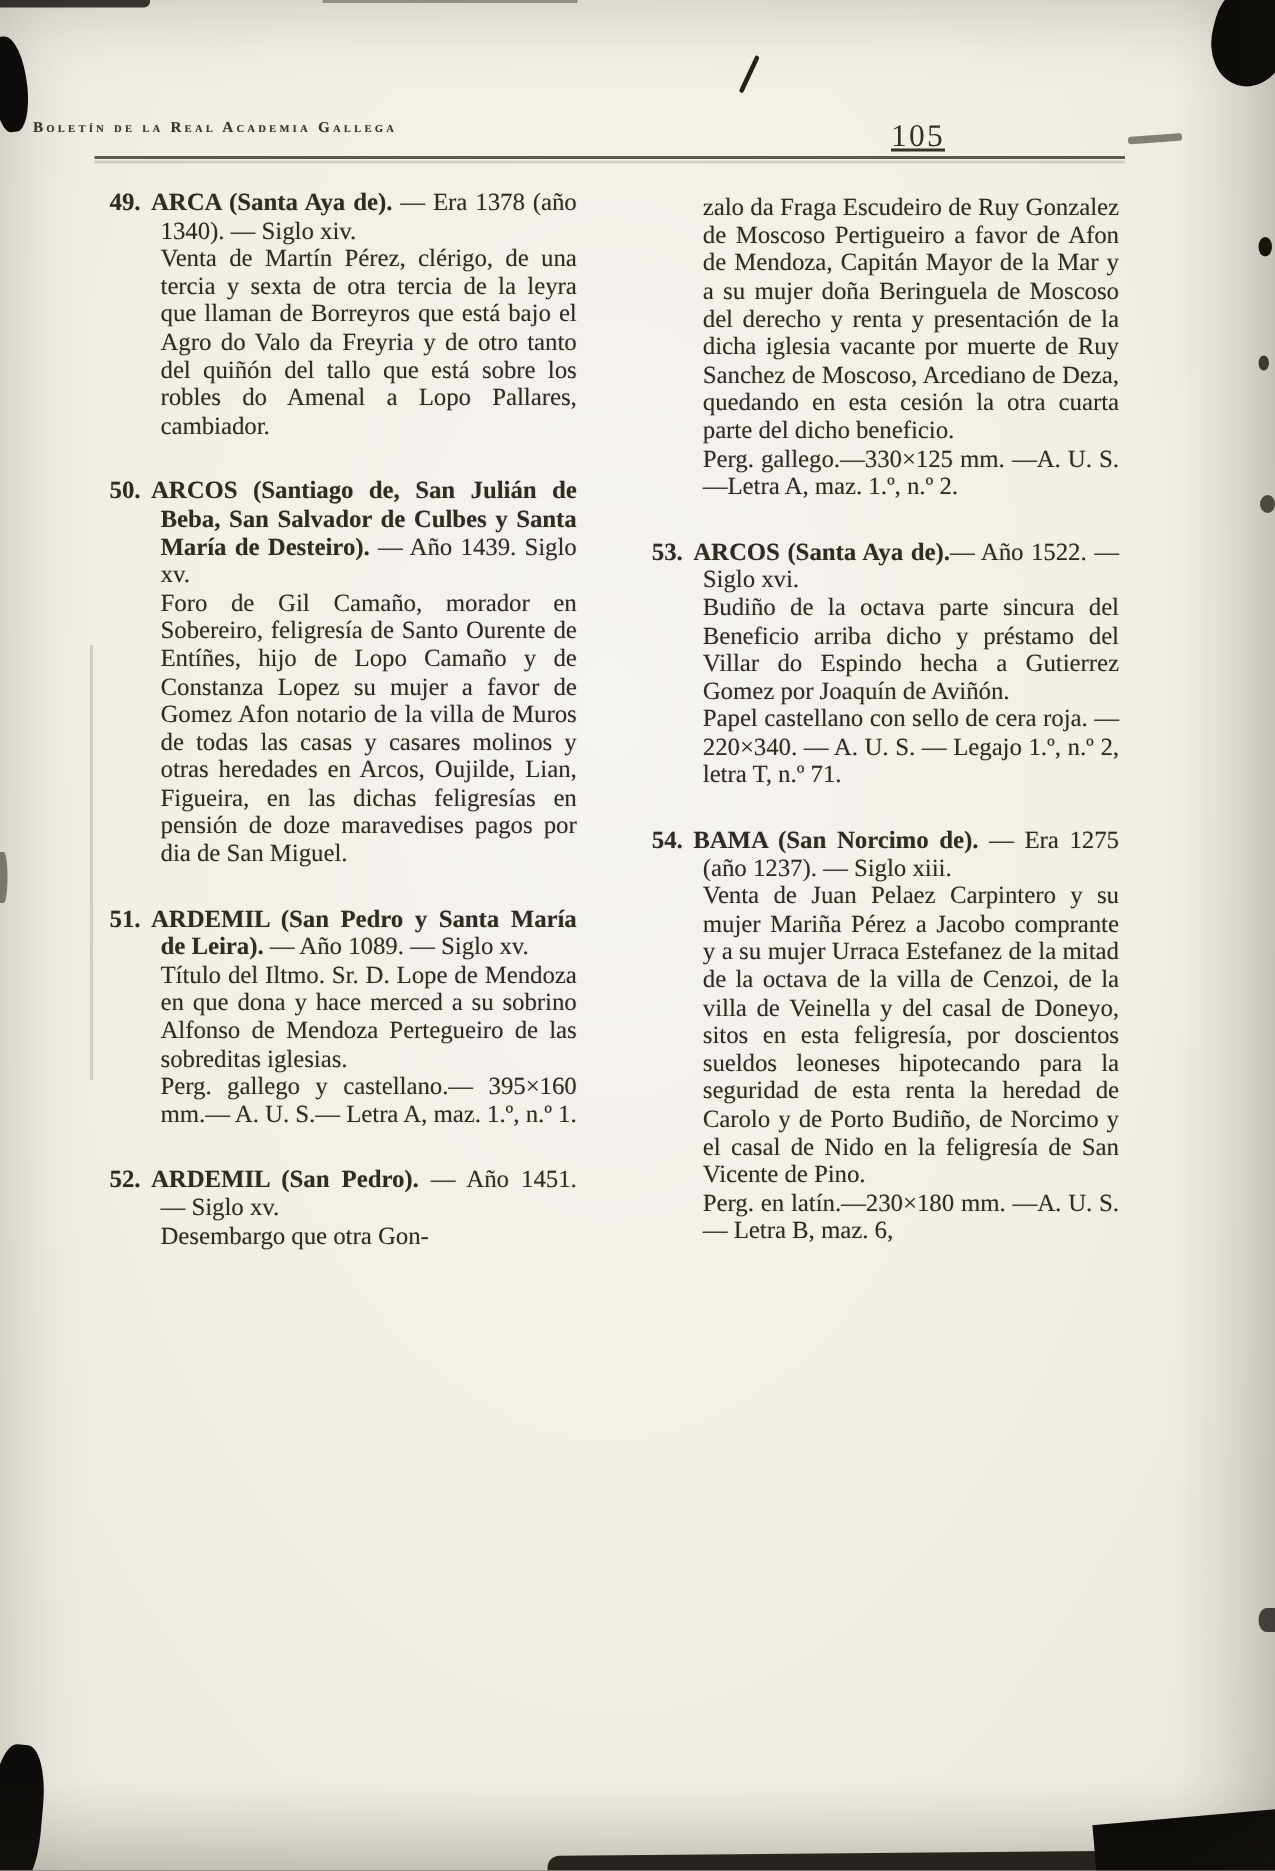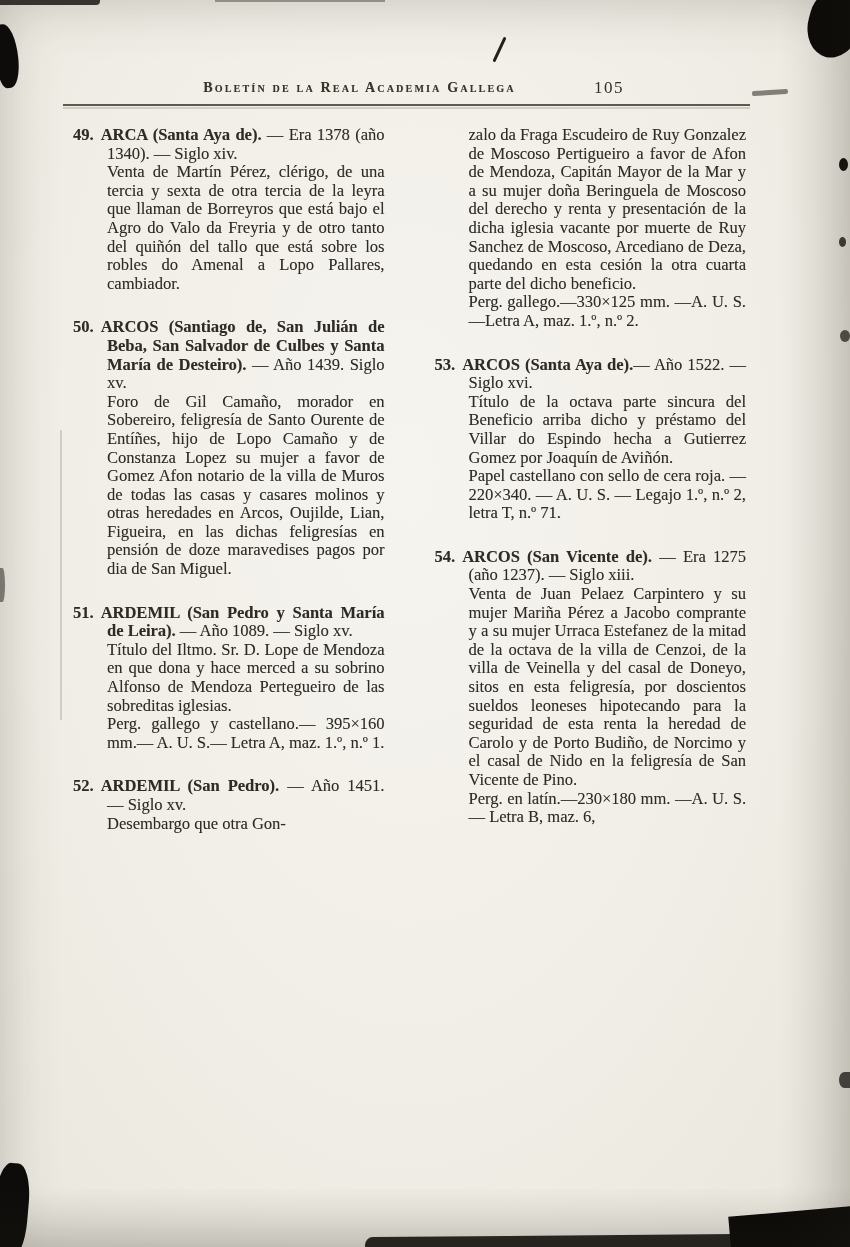--- a/index.html
+++ b/index.html
@@ -15,53 +15,55 @@
     color: #2e2b25;
   }
 
   
   .header {
     position: absolute;
     top: 80px; left: 70px; right: 105px;
     height: 22px;
   }
   .journal-title {
-    text-align: center;
+    text-align: left;
     font-variant: small-caps;
     font-weight: 600;
-    font-size: 14px;
+    font-size: 10px;
     letter-spacing: 2.2px;
     color: #383428;
     transform: translateX(-48px);
     white-space: nowrap;
     text-shadow: 0.3px 0.3px 0.6px rgba(46,43,37,0.35);
   }
   .page-number {
     position: absolute;
     left: 524px; top: -2px;
-    font-size: 17px;
+    font-size: 21px;
     letter-spacing: 1.5px;
     color: #34302a;
+    text-decoration: underline;
   }
   .header-rule {
     position: absolute;
     top: 104px; left: 63px; right: 100px;
     height: 2px;
     background: #454034;
     opacity: .85;
     box-shadow: 0 3px 0 rgba(69,64,52,0.22);
   }
 
   
   .columns {
     position: absolute;
     top: 126px; left: 73px; right: 104px;
     display: flex;
     gap: 50px;
     text-shadow: 0.3px 0.3px 0.6px rgba(46,43,37,0.30);
+    align-items: center;
   }
   .column { flex: 1 1 0; min-width: 0; }
 
   .entry { position: relative; padding-left: 34px; margin-top: 25px; }
   .entry:first-child, .entry.continuation { margin-top: 0; }
 
   p { margin: 0; font-size: 16.5px; line-height: 18.6px; }
   .head {
     text-align: justify;
     text-indent: -34px;
@@ -151,26 +153,26 @@
 
     <div class="column">
 
       <div class="entry continuation">
         <p class="body">zalo da Fraga Escudeiro de Ruy Gonzalez de Moscoso Pertigueiro a favor de Afon de Mendoza, Capitán Mayor de la Mar y a su mujer doña Beringuela de Moscoso del derecho y renta y presentación de la dicha iglesia vacante por muerte de Ruy Sanchez de Moscoso, Arcediano de Deza, quedando en esta cesión la otra cuarta parte del dicho beneficio.</p>
         <p class="ref">Perg. gallego.—330×125 mm. —A. U. S.—Letra A, maz. 1.º, n.º 2.</p>
       </div>
 
       <div class="entry">
         <p class="head"><span class="num">53.</span><b class="etitle">ARCOS (Santa Aya de).</b><span class="suffix">— Año 1522. — Siglo xvi.</span></p>
-        <p class="body">Título de la octava parte sincura del Beneficio arriba dicho y préstamo del Villar do Espindo hecha a Gutierrez Gomez por Joaquín de Aviñón.</p>
+        <p class="body">Budiño de la octava parte sincura del Beneficio arriba dicho y préstamo del Villar do Espindo hecha a Gutierrez Gomez por Joaquín de Aviñón.</p>
         <p class="ref">Papel castellano con sello de cera roja. — 220×340. — A. U. S. — Legajo 1.º, n.º 2, letra T, n.º 71.</p>
       </div>
 
       <div class="entry">
-        <p class="head"><span class="num">54.</span><b class="etitle">ARCOS (San Vicente de).</b><span class="suffix"> — Era 1275 (año 1237). — Siglo xiii.</span></p>
+        <p class="head"><span class="num">54.</span><b class="etitle">BAMA (San Norcimo de).</b><span class="suffix"> — Era 1275 (año 1237). — Siglo xiii.</span></p>
         <p class="body">Venta de Juan Pelaez Carpintero y su mujer Mariña Pérez a Jacobo comprante y a su mujer Urraca Estefanez de la mitad de la octava de la villa de Cenzoi, de la villa de Veinella y del casal de Doneyo, sitos en esta feligresía, por doscientos sueldos leoneses hipotecando para la seguridad de esta renta la heredad de Carolo y de Porto Budiño, de Norcimo y el casal de Nido en la feligresía de San Vicente de Pino.</p>
         <p class="ref">Perg. en latín.—230×180 mm. —A. U. S. — Letra B, maz. 6,</p>
       </div>
 
     </div>
 
   </div>
 </div>
 
 </body></html>

